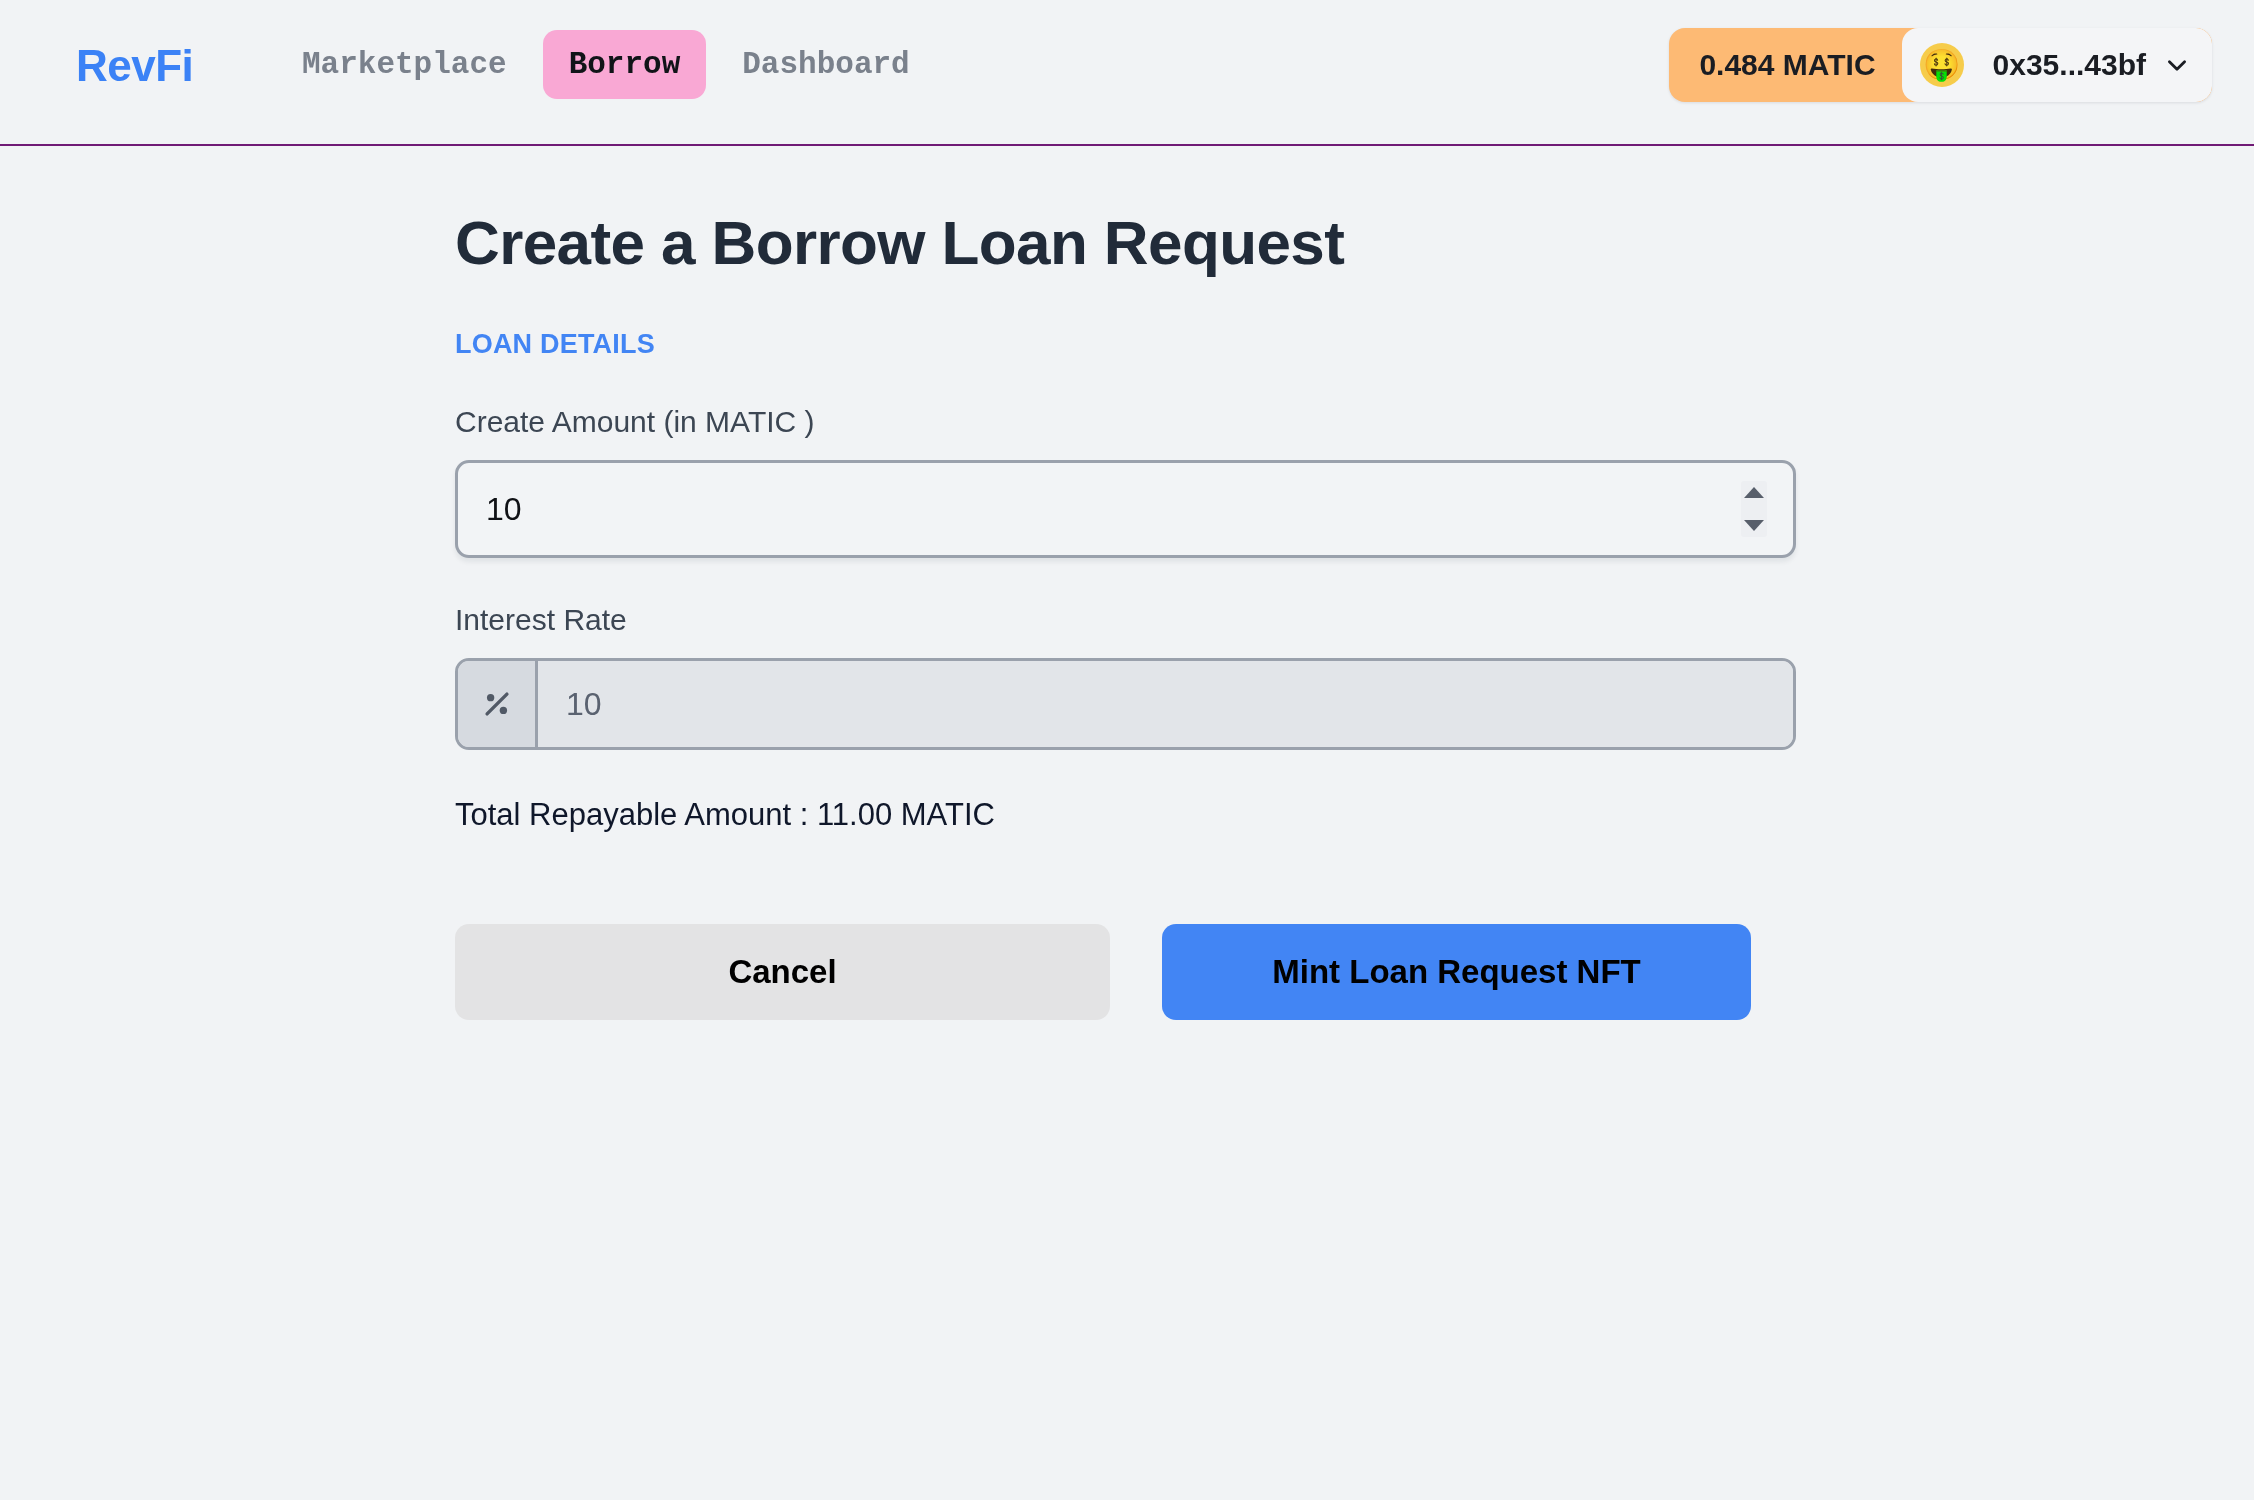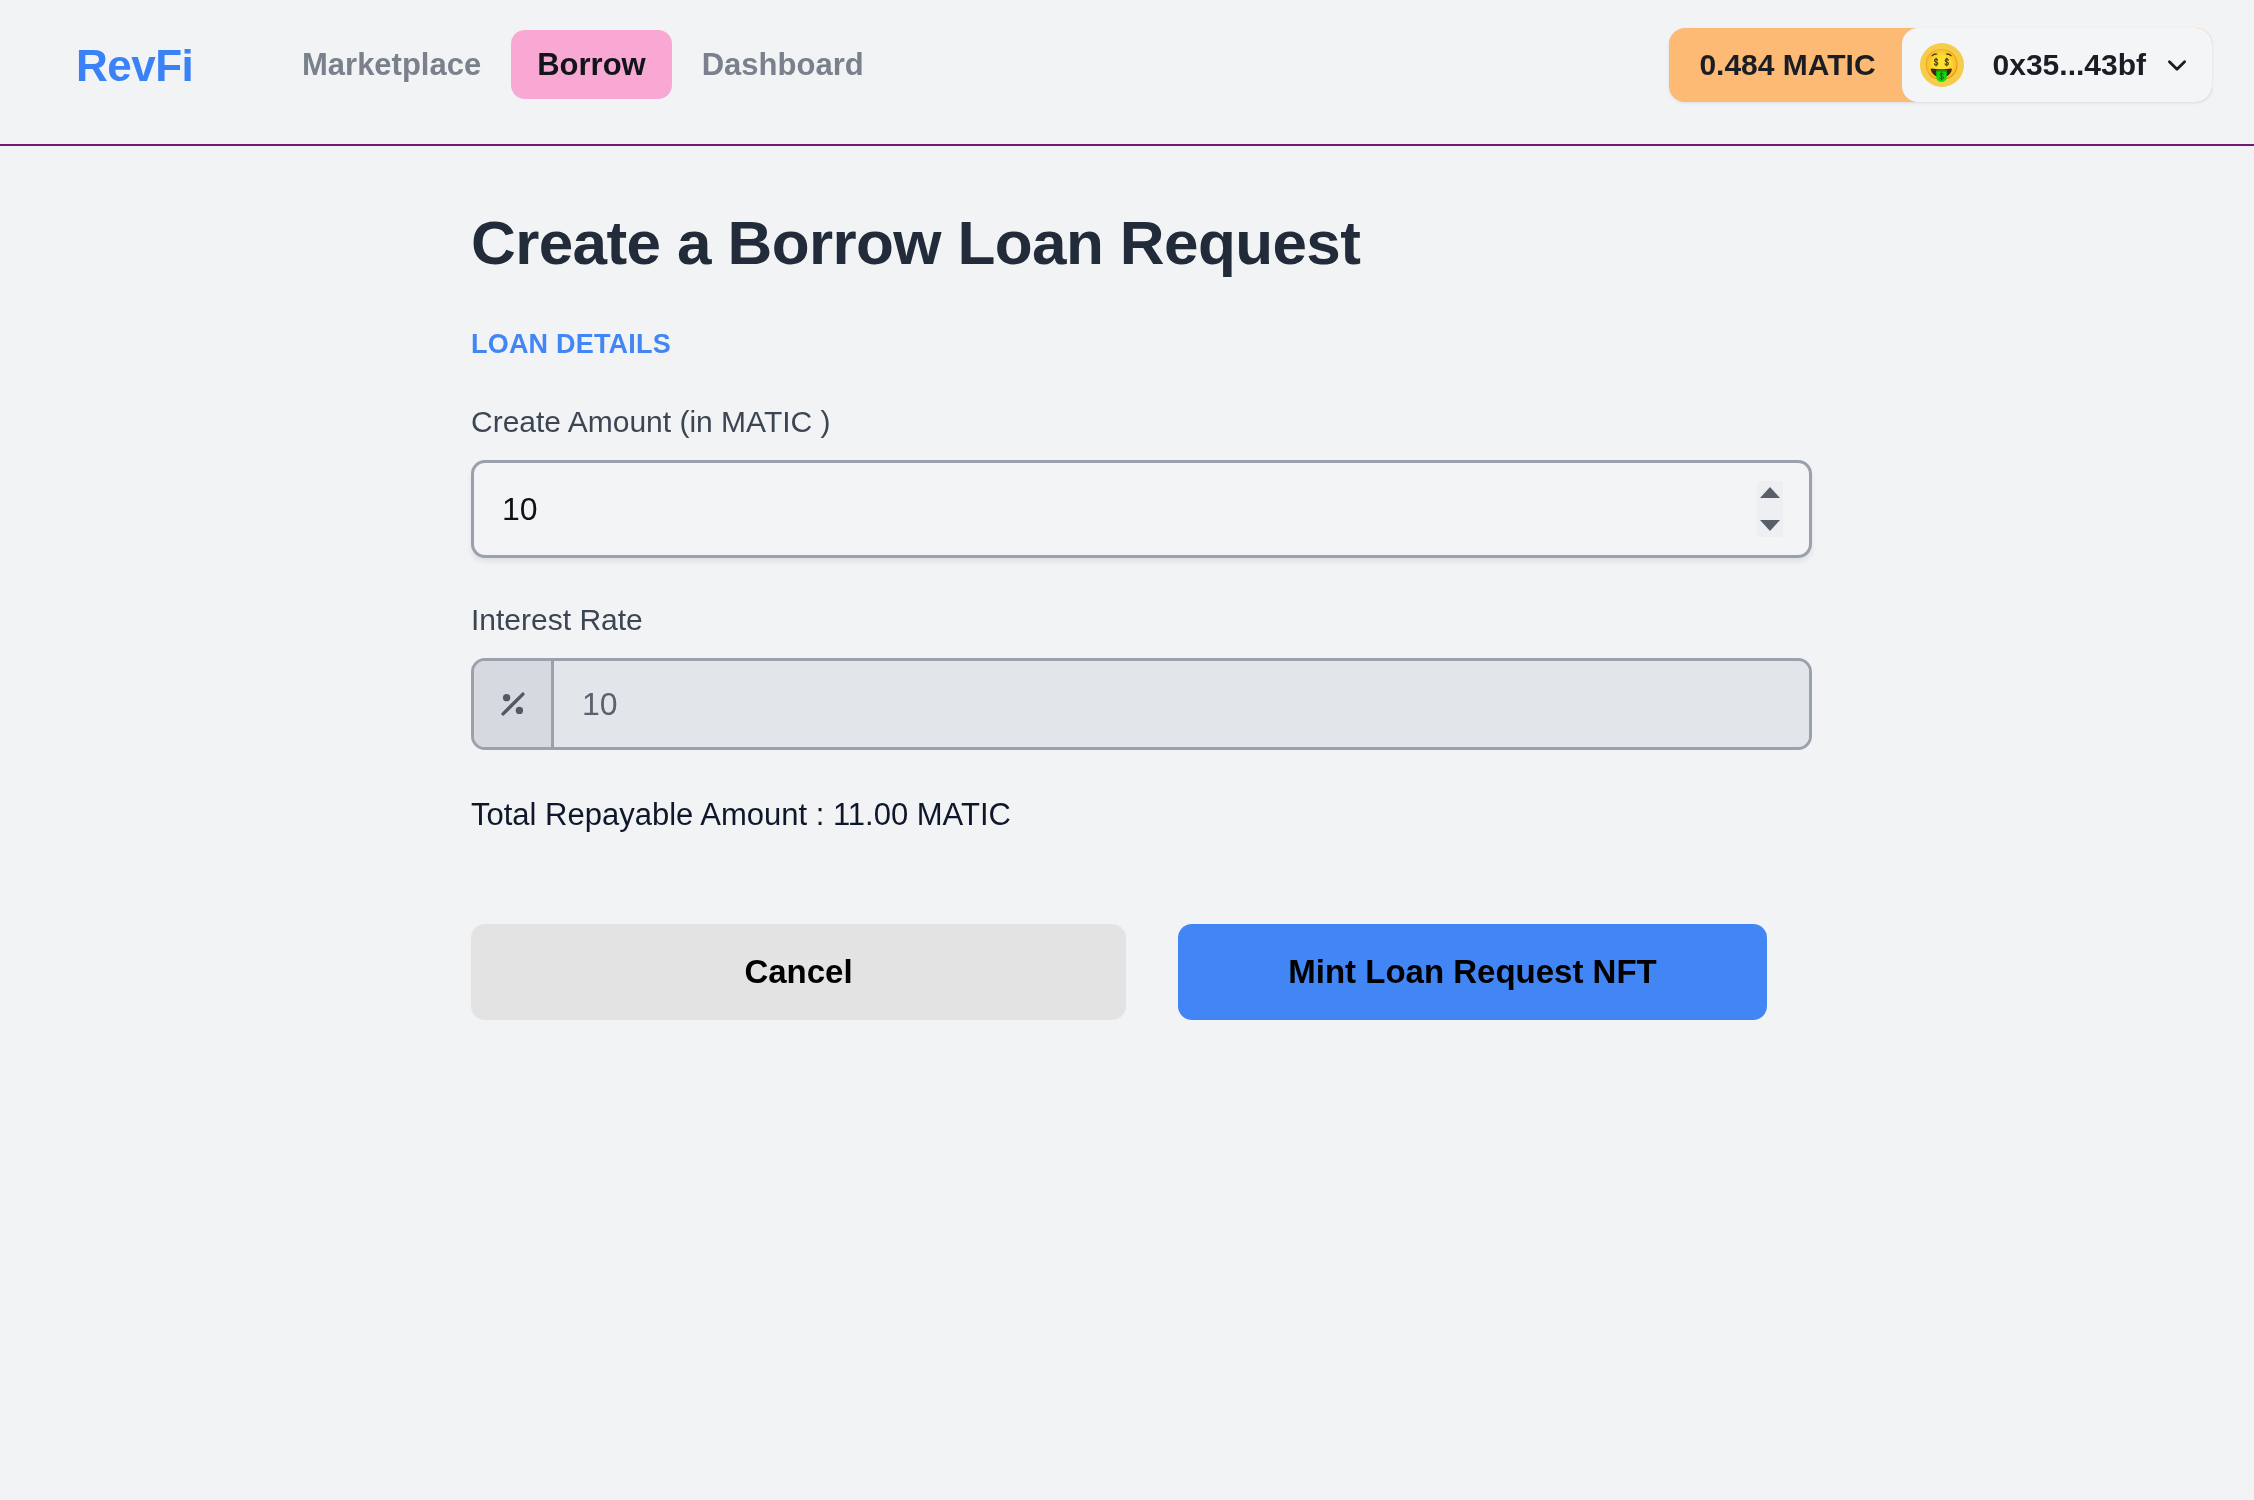--- a/index.html
+++ b/index.html
@@ -34,21 +34,22 @@
     color: #3B82F6;
     line-height: 1;
   }
 
   .main-nav {
     position: absolute;
     left: 276px;
     top: 30px;
     display: flex;
     align-items: flex-start;
-    gap: 4px;
+    gap: 10px;
+    font-family: Liberation Mono, monospace;
   }
 
   .nav-item {
     font-size: 31px;
     font-weight: 700;
     color: #7A818C;
     padding: 19px 26px;
     border-radius: 14px;
     line-height: 1;
     white-space: nowrap;
@@ -131,21 +132,20 @@
     width: 2254px;
     height: 1354px;
     background: #F1F3F5;
   }
 
   .content {
     position: absolute;
     left: 455px;
     top: 62px;
     width: 1345px;
-    margin-left: 16px;
   }
 
   .page-title {
     font-size: 62px;
     font-weight: 800;
     color: #212B39;
     letter-spacing: -0.6px;
     line-height: 1.12;
   }
 

